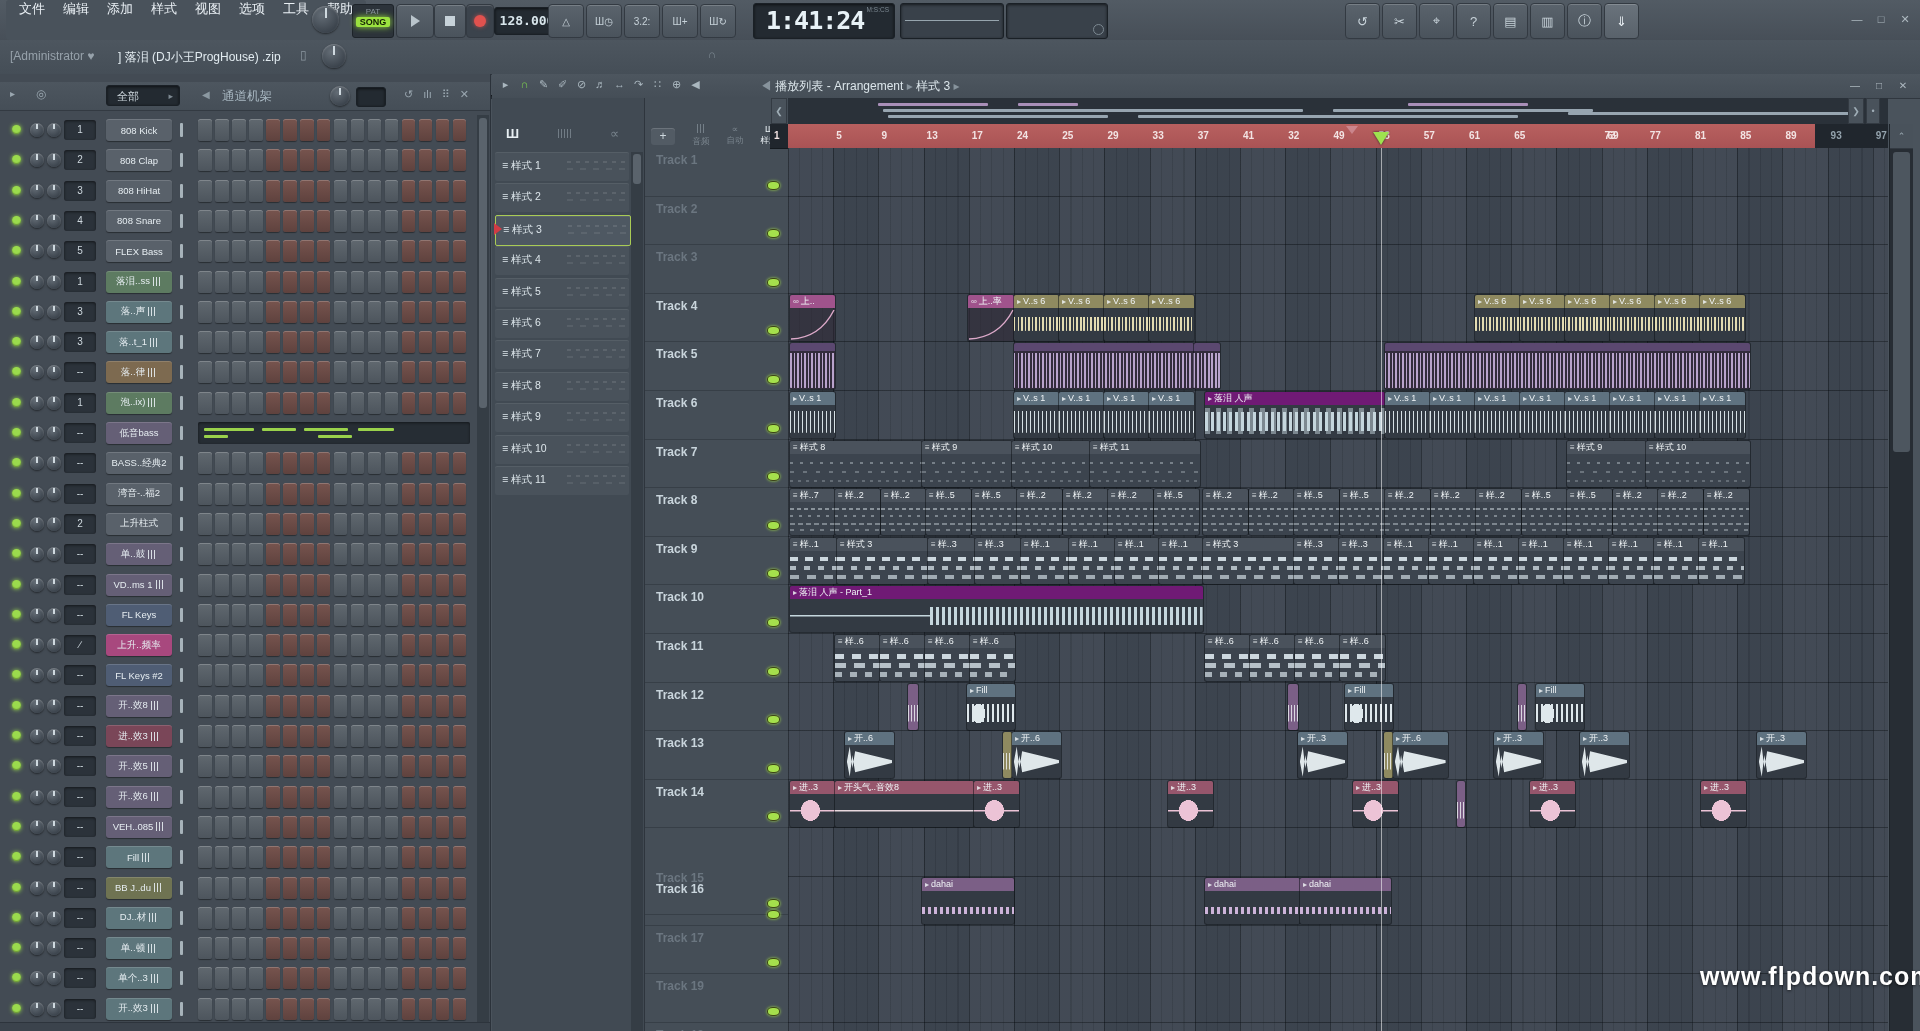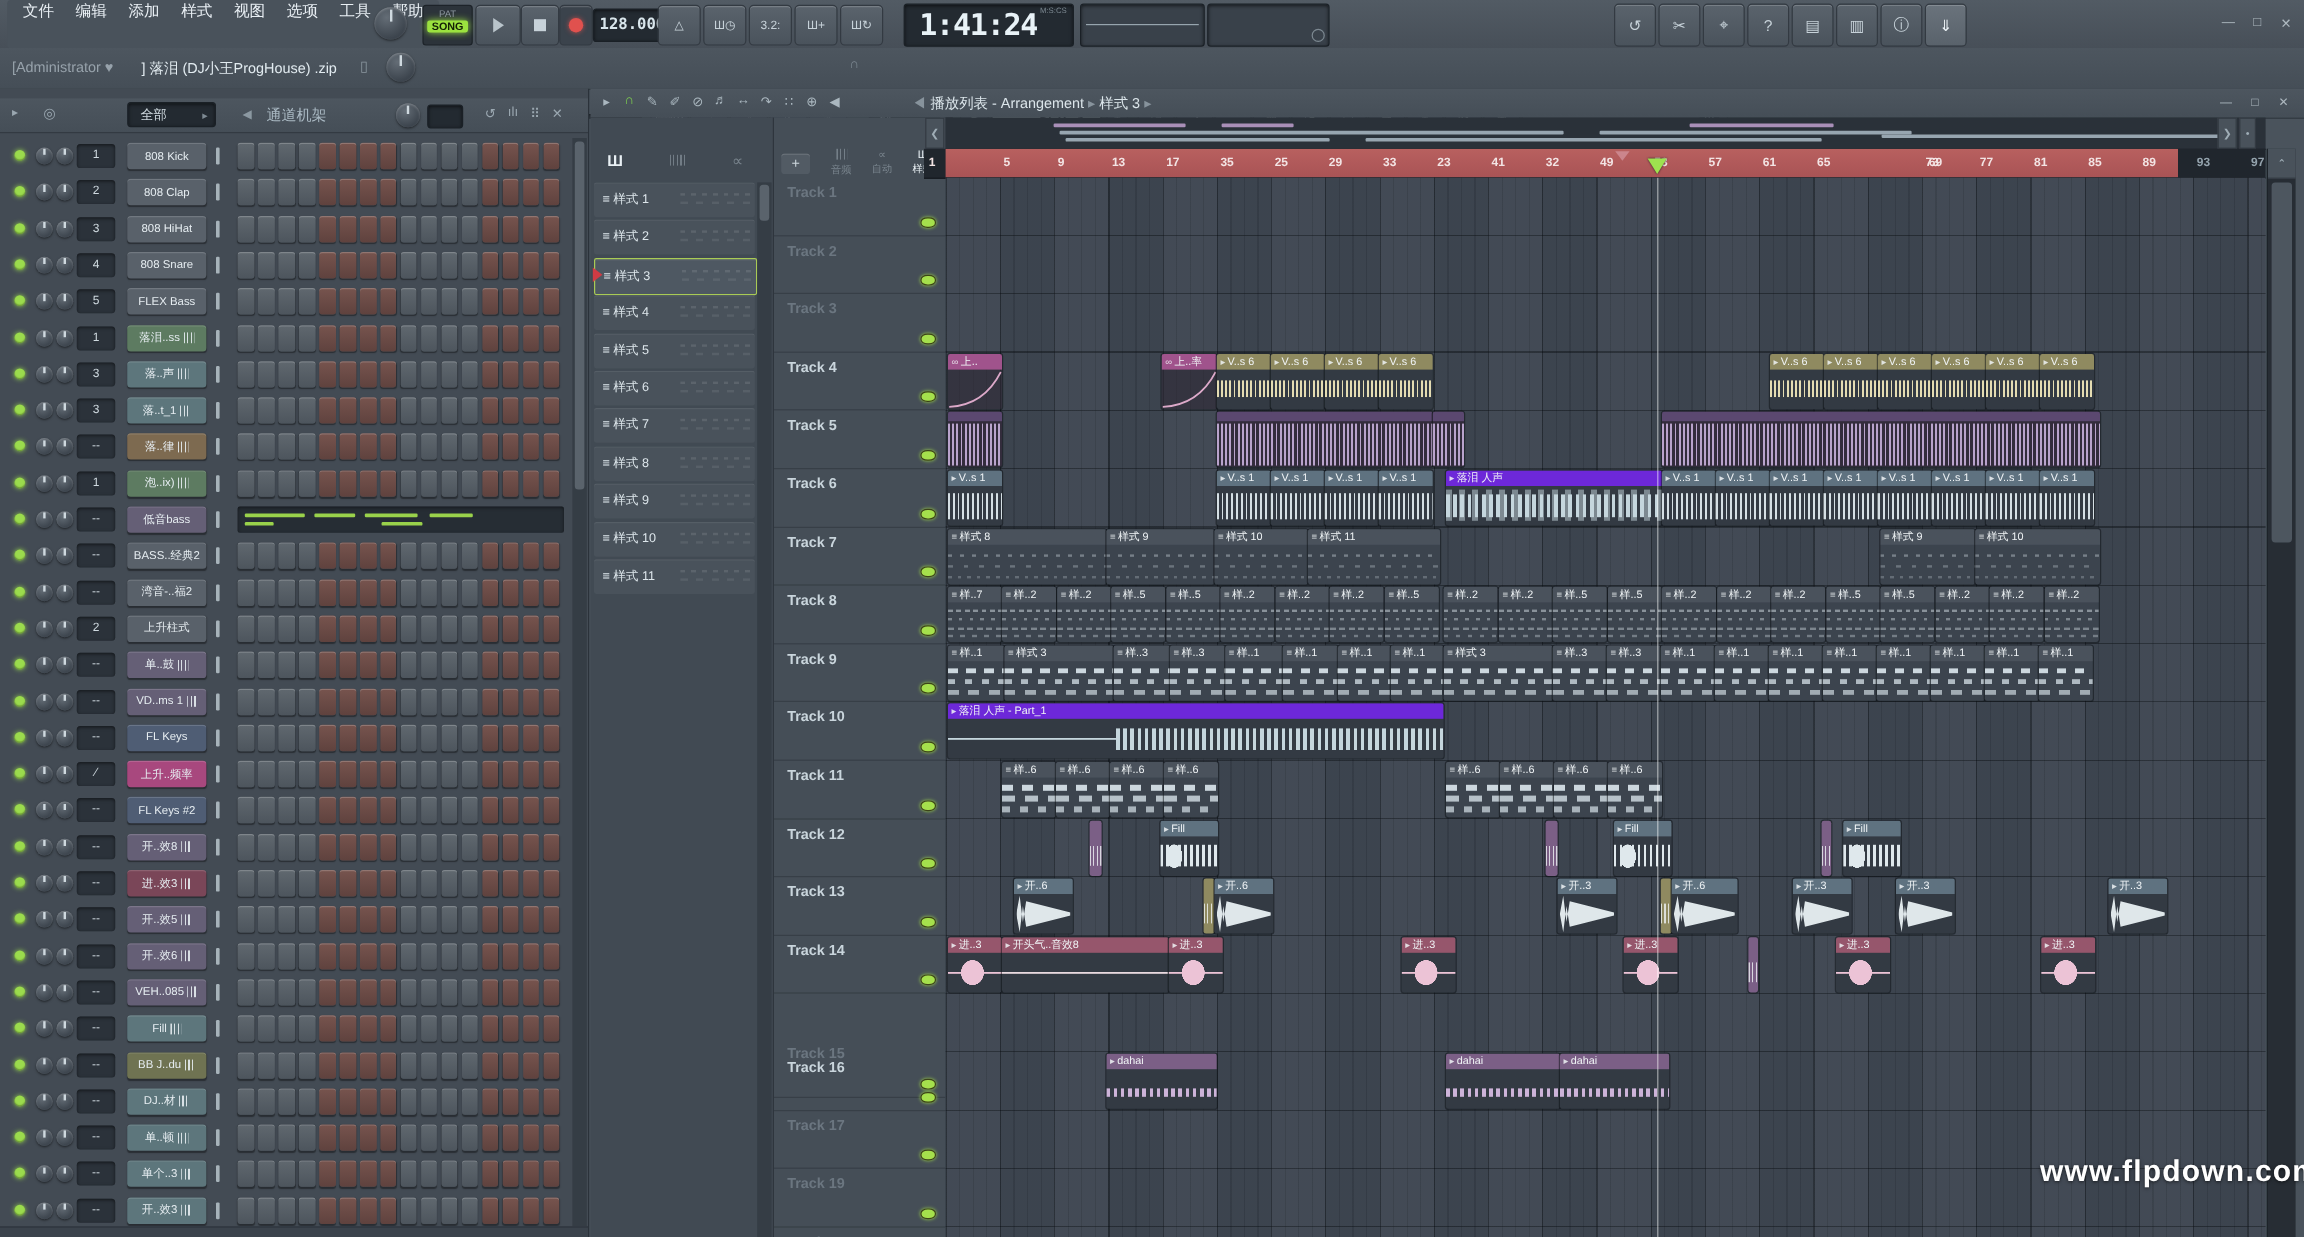--- a/index.html
+++ b/index.html
@@ -109,21 +109,21 @@
   #vscroll .up{position:absolute;left:0;top:0;width:23px;height:24px;background:#49525b;color:#9fadb6;text-align:center;line-height:24px;font-size:9px;border-bottom:1px solid #333a42;}
   #vscroll .th{position:absolute;left:3px;top:28px;width:17px;height:300px;background:#4d565f;border-radius:3px;}
   
   .clip{position:absolute;height:46px;border-radius:2px;overflow:hidden;background:#333a43;box-shadow:0 0 0 1px rgba(10,14,18,.5);}
   .clip .hd{position:absolute;left:0;top:0;right:0;height:13px;font-size:9px;line-height:13px;color:#f0f4f6;padding-left:3px;white-space:nowrap;overflow:hidden;}
   .clip .hd .cicon{margin-right:2px;font-size:8px;opacity:.85;}
   .clip .body{position:absolute;left:0;top:13px;right:0;bottom:0;}
   .k-auto{background:rgba(42,35,48,.55);} .k-auto .hd{background:#a0538c;}
   .k-vs6 .hd{background:#8f8a60;} .k-vs6 .body{background:repeating-linear-gradient(90deg,#e4dcb2 0 1.5px,transparent 1.5px 3.5px) center/100% 42% no-repeat;}
   .k-vs1 .hd{background:#5f7280;} .k-vs1 .body{background:repeating-linear-gradient(90deg,#d5dfe4 0 1.5px,transparent 1.5px 4px) center/100% 66% no-repeat;}
-  .k-vocal .hd,.k-vocal2 .hd{background:#6d28d9;}
+  .k-vocal .hd,.k-vocal2 .hd{background:#701a75;}
   .k-vocal .body{background:repeating-linear-gradient(90deg,#c5d6dd 0 3px,transparent 3px 6px) center/100% 58% no-repeat,repeating-linear-gradient(90deg,rgba(197,214,221,.5) 0 5px,transparent 5px 11px) center/100% 80% no-repeat;}
   .k-vocal2 .body{background:
       repeating-linear-gradient(90deg,#c5d6dd 0 3px,transparent 3px 6px) right center/66% 56% no-repeat,
       linear-gradient(#c5d6dd,#c5d6dd) left center/34% 1.5px no-repeat;}
   .k-pwave,.k-pwavef{background:#332c3c;} .k-pwave .hd,.k-pwavef .hd{background:#5b4870;height:8px;}
   .k-pwave .body,.k-pwavef .body{top:8px;background:repeating-linear-gradient(90deg,#b9a3cc 0 1.5px,transparent 1.5px 3.5px) center/100% 92% no-repeat;}
   .k-pat .hd,.k-pat2 .hd,.k-pat3 .hd,.k-pat4 .hd{background:#4a525c;}
   .k-pat,.k-pat2,.k-pat3,.k-pat4{background:#3c444e;}
   .k-pat .body{background:
     repeating-linear-gradient(90deg,rgba(214,224,230,.38) 0 3px,transparent 3px 10px) 0 26%/100% 2px no-repeat,
@@ -1324,25 +1324,25 @@
   <div class="mmbtn" style="left:1866px;width:14px;">•</div>
 
   <div id="timeline">
     <div id="redband"></div>
     <div id="tnums">
         <span class="tnum" style="left: 4px;">1</span>
         <span class="tnum" style="left: 66.2px;">5</span>
         <span class="tnum" style="left: 111.4px;">9</span>
         <span class="tnum" style="left: 156.6px;">13</span>
         <span class="tnum" style="left: 201.8px;">17</span>
-        <span class="tnum" style="left: 247px;">35</span>
+        <span class="tnum" style="left: 247px;">24</span>
         <span class="tnum" style="left: 292.2px;">25</span>
         <span class="tnum" style="left: 337.4px;">29</span>
         <span class="tnum" style="left: 382.6px;">33</span>
-        <span class="tnum" style="left: 427.8px;">23</span>
+        <span class="tnum" style="left: 427.8px;">37</span>
         <span class="tnum" style="left: 473px;">41</span>
         <span class="tnum" style="left: 518.2px;">32</span>
         <span class="tnum" style="left: 563.4px;">49</span>
         <span class="tnum" style="left: 608.6px;">53</span>
         <span class="tnum" style="left: 653.8px;">57</span>
         <span class="tnum" style="left: 699px;">61</span>
         <span class="tnum" style="left: 744.2px;">65</span>
         <span class="tnum" style="left: 789.4px; margin-left: 48px;">69</span>
         <span class="tnum" style="left: 834.6px;">73</span>
         <span class="tnum" style="left: 879.8px;">77</span>

